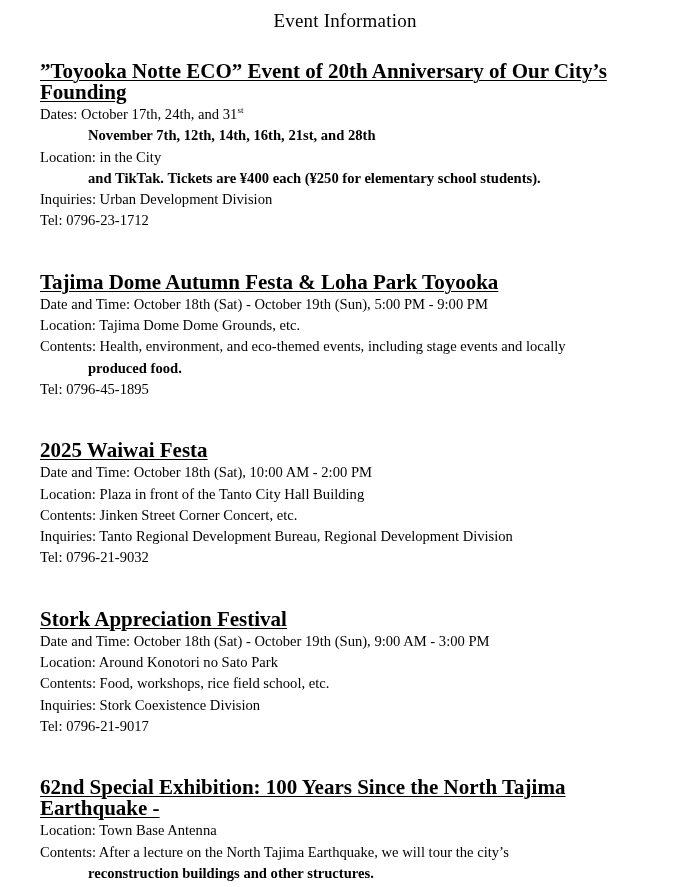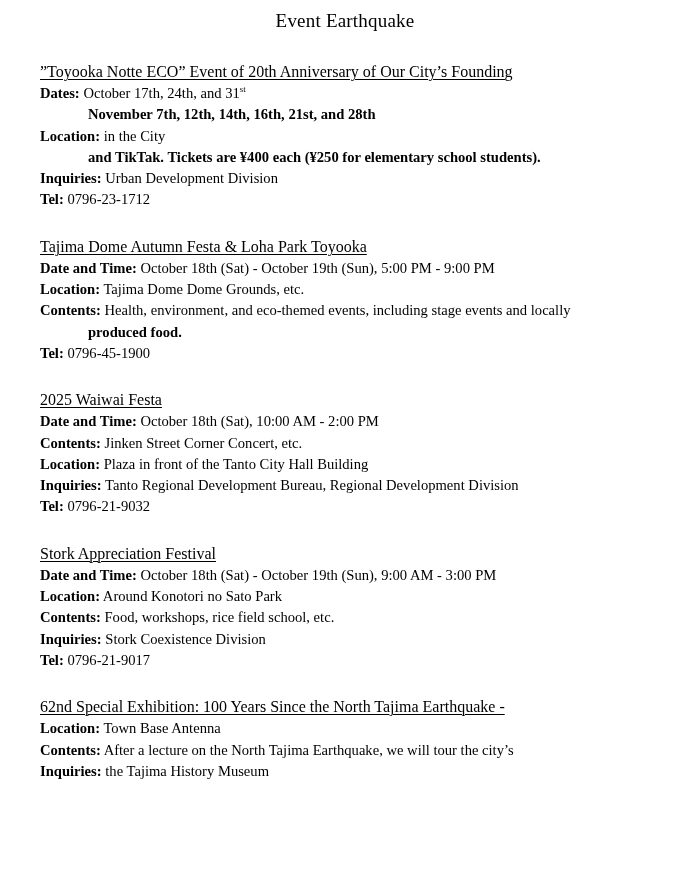--- a/index.html
+++ b/index.html
@@ -26,46 +26,46 @@
   .doc-title {
     text-align: center;
     font-size: 19px;
     line-height: 22px;
     font-weight: 400;
     margin: 10px 0 0 0;
     padding-right: 20px;
     letter-spacing: 0.2px;
   }
   .section {
-    margin-top: 25px;
+    margin-top: 40px;
   }
   .section:first-of-type {
     margin-top: 29px;
   }
   .section-heading {
-    font-size: 16px;
+    font-size: 21px;
     line-height: 21px;
-    font-weight: 400;
+    font-weight: 700;
     margin: 0 0 1px 0;
     display: block;
   }
   .section-heading .htext {
     text-decoration: underline;
     text-underline-offset: 2px;
     text-decoration-thickness: 1px;
   }
   .field {
     font-size: 14.6px;
     line-height: 21.3px;
     margin: 0;
     padding: 0;
     text-indent: -0px;
   }
   .field .label {
-    font-weight: bold;
+    font-weight: normal;
   }
   .field .value {
     font-weight: normal;
   }
   .cont {
     font-size: 14.6px;
     line-height: 21.3px;
     margin: 0;
     padding-left: 48px;
     font-weight: bold;
@@ -76,65 +76,66 @@
     line-height: 0;
   }
   .heading-line {
     display: block;
   }
 </style>
 </head>
 <body>
 
 <div class="page">
-  <h1 class="doc-title">Event Earthquake</h1>
+  <h1 class="doc-title">Event Information</h1>
   <div id="sections-container">
       <div class="section">
         <div class="section-heading">
           <span class="heading-line"><span class="htext">”Toyooka Notte ECO” Event of 20th Anniversary of Our City’s Founding </span></span>
         </div>
         <div class="field"><span class="label">Dates:</span> <span class="value">October 17th, 24th, and 31</span><sup>st</sup></div>
         <div class="cont">November 7th, 12th, 14th, 16th, 21st, and 28th</div>
         <div class="field"><span class="label">Location:</span> <span class="value">in the City</span></div>
         <div class="cont">and TikTak. Tickets are ¥400 each (¥250 for elementary school students).</div>
         <div class="field"><span class="label">Inquiries:</span> <span class="value">Urban Development Division</span></div>
         <div class="field"><span class="label">Tel:</span> <span class="value">0796-23-1712</span></div>
       </div>
       <div class="section">
         <div class="section-heading">
           <span class="heading-line"><span class="htext">Tajima Dome Autumn Festa &amp; Loha Park Toyooka</span></span>
         </div>
         <div class="field"><span class="label">Date and Time:</span> <span class="value">October 18th (Sat) - October 19th (Sun), 5:00 PM - 9:00 PM</span></div>
         <div class="field"><span class="label">Location:</span> <span class="value">Tajima Dome Dome Grounds, etc.</span></div>
         <div class="field"><span class="label">Contents:</span> <span class="value">Health, environment, and eco-themed events, including stage events and locally</span></div>
         <div class="cont">produced food.</div>
-        <div class="field"><span class="label">Tel:</span> <span class="value">0796-45-1900</span></div>
+        <div class="field"><span class="label">Tel:</span> <span class="value">0796-45-1895</span></div>
       </div>
       <div class="section">
         <div class="section-heading">
           <span class="heading-line"><span class="htext">2025 Waiwai Festa</span></span>
         </div>
         <div class="field"><span class="label">Date and Time:</span> <span class="value">October 18th (Sat), 10:00 AM - 2:00 PM</span></div>
+        <div class="field"><span class="label">Location:</span> <span class="value">Plaza in front of the Tanto City Hall Building</span></div>
         <div class="field"><span class="label">Contents:</span> <span class="value">Jinken Street Corner Concert, etc.</span></div>
-        <div class="field"><span class="label">Location:</span> <span class="value">Plaza in front of the Tanto City Hall Building</span></div>
         <div class="field"><span class="label">Inquiries:</span> <span class="value">Tanto Regional Development Bureau, Regional Development Division</span></div>
         <div class="field"><span class="label">Tel:</span> <span class="value">0796-21-9032</span></div>
       </div>
       <div class="section">
         <div class="section-heading">
           <span class="heading-line"><span class="htext">Stork Appreciation Festival</span></span>
         </div>
         <div class="field"><span class="label">Date and Time:</span> <span class="value">October 18th (Sat) - October 19th (Sun), 9:00 AM - 3:00 PM</span></div>
         <div class="field"><span class="label">Location:</span> <span class="value">Around Konotori no Sato Park</span></div>
         <div class="field"><span class="label">Contents:</span> <span class="value">Food, workshops, rice field school, etc.</span></div>
         <div class="field"><span class="label">Inquiries:</span> <span class="value">Stork Coexistence Division</span></div>
         <div class="field"><span class="label">Tel:</span> <span class="value">0796-21-9017</span></div>
       </div>
       <div class="section">
         <div class="section-heading">
           <span class="heading-line"><span class="htext">62nd Special Exhibition: 100 Years Since the North Tajima Earthquake - </span></span>
         </div>
         <div class="field"><span class="label">Location:</span> <span class="value">Town Base Antenna</span></div>
         <div class="field"><span class="label">Contents:</span> <span class="value">After a lecture on the North Tajima Earthquake, we will tour the city’s</span></div>
+        <div class="cont">reconstruction buildings and other structures.</div>
         <div class="field"><span class="label">Inquiries:</span> <span class="value">the Tajima History Museum</span></div>
       </div>
     </div>
 </div>
 
 </body></html>

